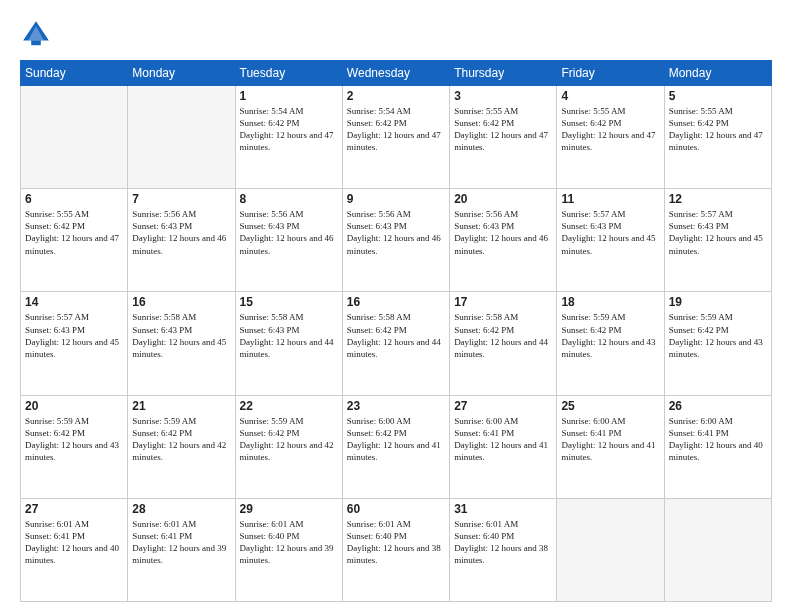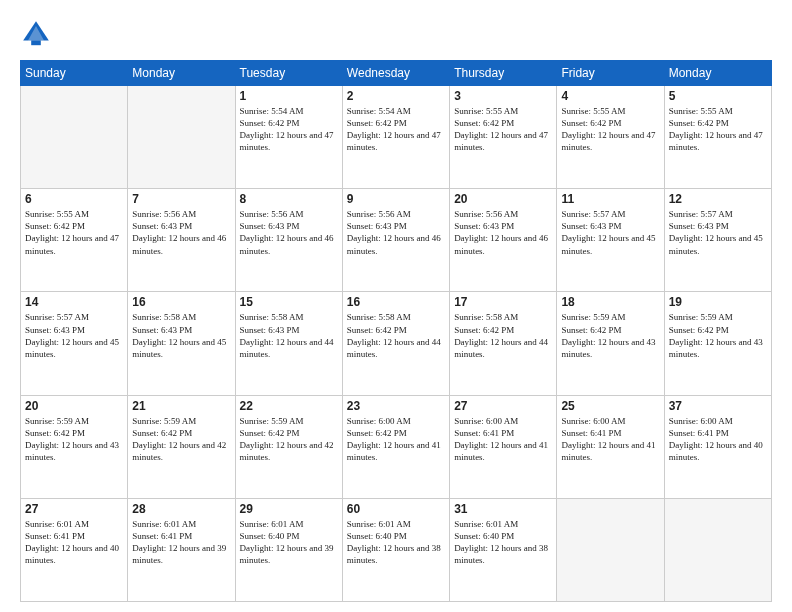--- a/index.html
+++ b/index.html
@@ -239,21 +239,21 @@
           </td>
           <td>
             <span class="day-num">27</span>
             <div class="cell-text">Sunrise: 6:00 AM<br>Sunset: 6:41 PM<br>Daylight: 12 hours and 41 minutes.</div>
           </td>
           <td>
             <span class="day-num">25</span>
             <div class="cell-text">Sunrise: 6:00 AM<br>Sunset: 6:41 PM<br>Daylight: 12 hours and 41 minutes.</div>
           </td>
           <td>
-            <span class="day-num">37</span>
+            <span class="day-num">26</span>
             <div class="cell-text">Sunrise: 6:00 AM<br>Sunset: 6:41 PM<br>Daylight: 12 hours and 40 minutes.</div>
           </td>
         </tr>
         <tr>
           <td>
             <span class="day-num">27</span>
             <div class="cell-text">Sunrise: 6:01 AM<br>Sunset: 6:41 PM<br>Daylight: 12 hours and 40 minutes.</div>
           </td>
           <td>
             <span class="day-num">28</span>

